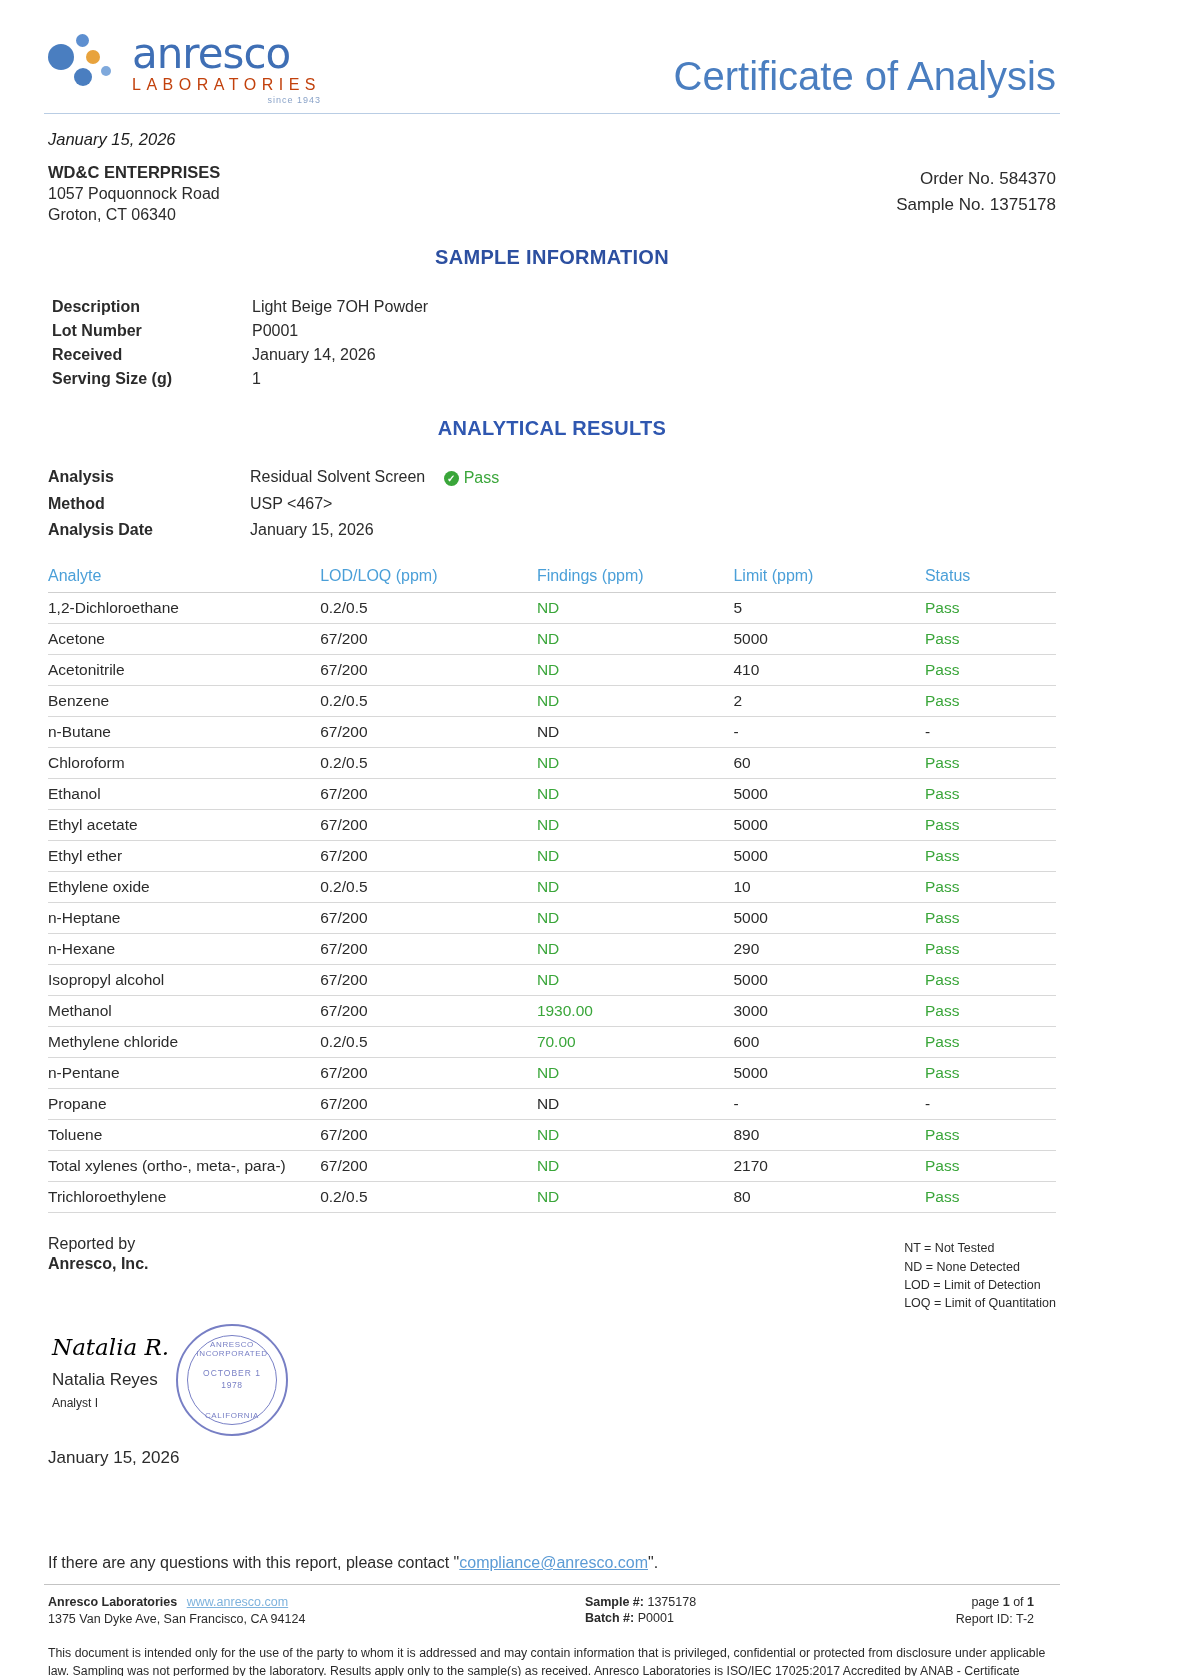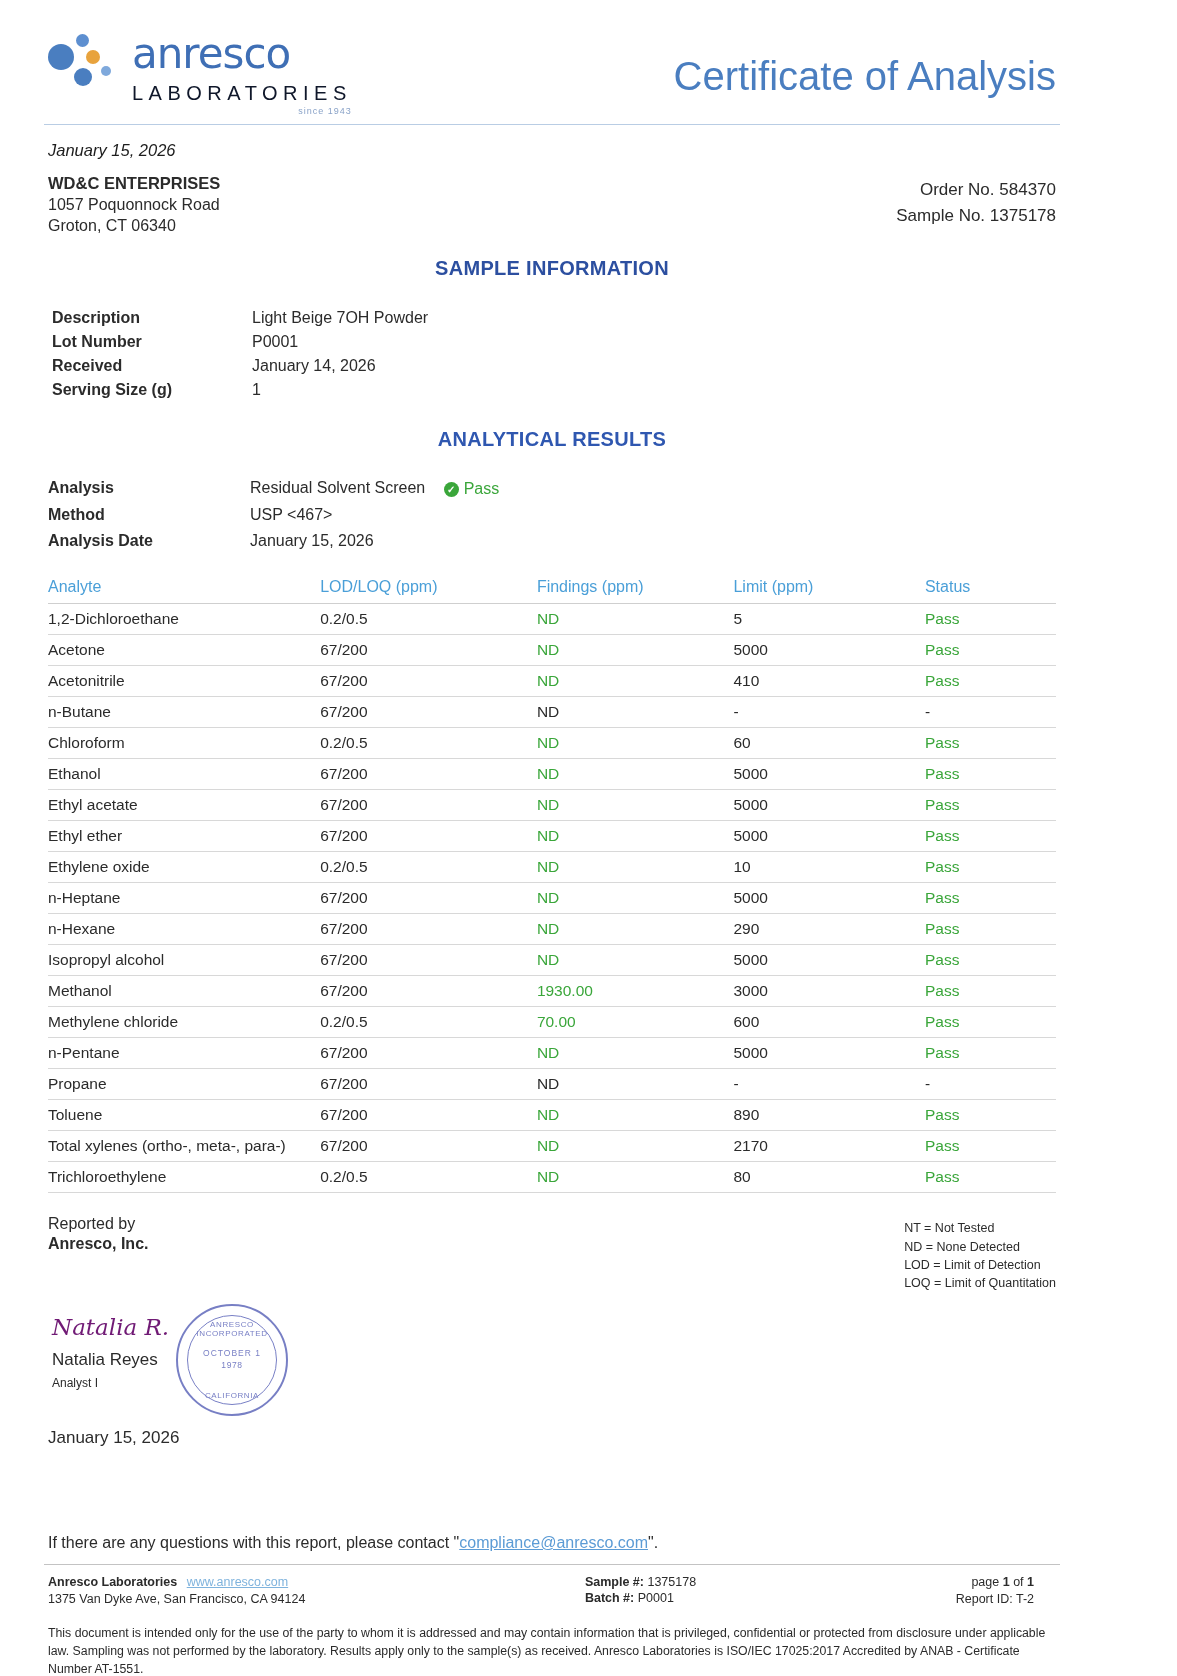--- a/index.html
+++ b/index.html
@@ -49,24 +49,24 @@
     padding-top: 6px;
   }
   .logo-word {
     font-size: 42px;
     letter-spacing: -1px;
     color: #3f6fb5;
     font-family: "DejaVu Sans", sans-serif;
     line-height: 0.95;
   }
   .logo-sub {
-    font-size: 20px;
+    font-size: 16px;
     letter-spacing: 5.5px;
-    color: #0f172a;
-    margin-top: 8px;
+    color: #c2410c;
+    margin-top: 2px;
     font-family: "Liberation Sans", sans-serif;
   }
   .logo-since {
     font-size: 9px;
     letter-spacing: 1px;
     color: #8aa3c8;
     text-align: right;
     margin-top: 1px;
   }
   .coa-title {
@@ -220,21 +220,21 @@
   .sig-area {
     position: relative;
     margin: 22px 0 0 48px;
     height: 108px;
     width: 420px;
   }
   .sig-script {
     font-family: "DejaVu Serif", serif;
     font-style: italic;
     font-size: 23px;
-    color: #701a75;
+    color: #000000;
     position: absolute;
     left: 4px;
     top: 0px;
   }
   .sig-name {
     position: absolute;
     left: 4px;
     top: 36px;
     font-size: 17px;
   }
@@ -421,20 +421,27 @@
             <td class="col-status green">Pass</td>
           </tr>
           <tr>
             <td class="col-analyte plain">Acetonitrile</td>
             <td class="col-lod plain">67/200</td>
             <td class="col-find green">ND</td>
             <td class="col-limit plain">410</td>
             <td class="col-status green">Pass</td>
           </tr>
           <tr>
+            <td class="col-analyte plain">Benzene</td>
+            <td class="col-lod plain">0.2/0.5</td>
+            <td class="col-find green">ND</td>
+            <td class="col-limit plain">2</td>
+            <td class="col-status green">Pass</td>
+          </tr>
+          <tr>
             <td class="col-analyte plain">n-Butane</td>
             <td class="col-lod plain">67/200</td>
             <td class="col-find plain">ND</td>
             <td class="col-limit plain">-</td>
             <td class="col-status plain">-</td>
           </tr>
           <tr>
             <td class="col-analyte plain">Chloroform</td>
             <td class="col-lod plain">0.2/0.5</td>
             <td class="col-find green">ND</td>

